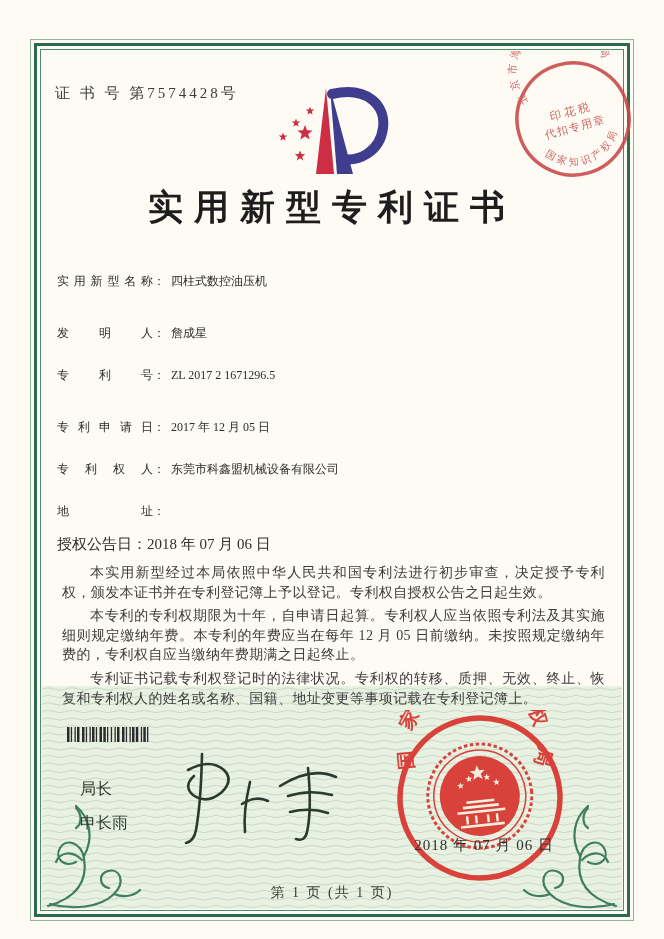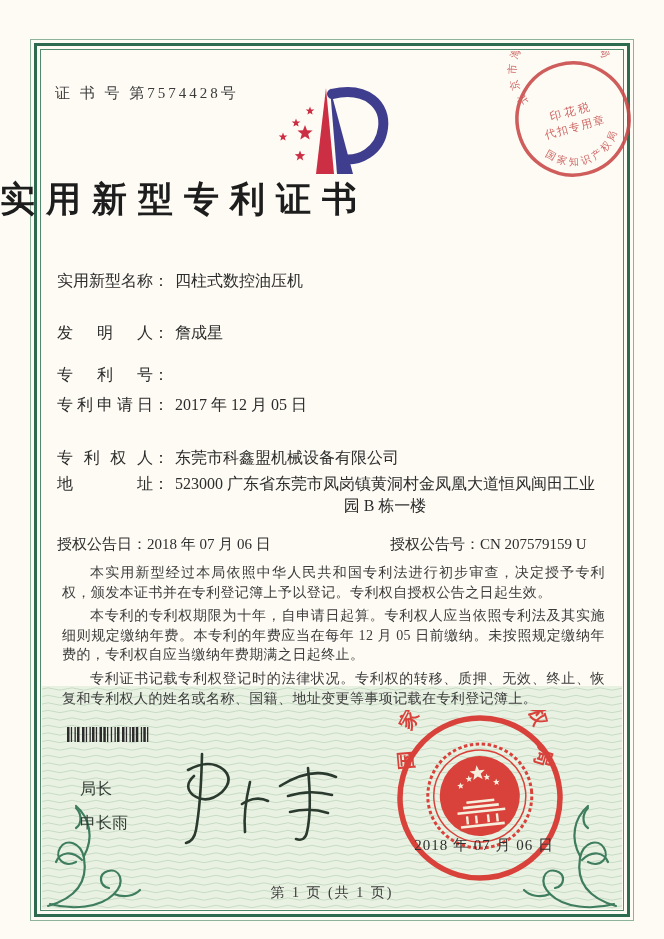--- a/index.html
+++ b/index.html
@@ -14,25 +14,25 @@
   .frame-outer{left:30px;top:39px;right:30px;bottom:18px;border:1px solid #8db49a;z-index:2;pointer-events:none;}
   .frame-main {left:34px;top:43px;right:34px;bottom:22px;border:3px solid #2d6a4f;z-index:2;pointer-events:none;}
   .frame-inner{left:40px;top:49px;right:40px;bottom:28px;border:1px solid #4f8a6d;z-index:2;pointer-events:none;}
   
   .guilloche{left:42px;right:42px;top:686px;bottom:30px;z-index:0;background:#e9f1e3;overflow:hidden;}
   .ornament{z-index:1;}
   
   .cert-no{left:55px;top:84px;font-size:15px;letter-spacing:3px;color:#3a3a3a;z-index:3;}
   .logo{left:262px;top:78px;z-index:3;}
   .tax-stamp{left:505px;top:51px;z-index:4;opacity:.88;}
-  .title{left:0;right:0;top:176px;font-size:35px;font-weight:700;
+  .title{left:0;right:0;top:184px;text-align:center;font-size:35px;font-weight:700;
          letter-spacing:11px;color:#1d1d1d;z-index:3;}
   
   .fields{left:57px;top:270px;width:552px;z-index:3;}
-  .frow{display:flex;align-items:flex-start;font-size:16px;line-height:22px;color:#2c2c2c;}
+  .frow{display:flex;align-items:flex-start;font-size:12px;line-height:22px;color:#2c2c2c;}
   .flabel{width:96px;flex:none;text-align:justify;text-align-last:justify;}
   .fcolon{flex:none;}
   .fvalue{margin-left:6px;max-width:442px;text-align:center;}
   .grant-row{left:57px;top:535px;width:552px;font-size:15px;z-index:3;}
   .grant-right{position:absolute;left:333px;top:0;white-space:nowrap;}
   .grant-left{white-space:nowrap;}
   
   .paras{left:58px;right:55px;top:559px;z-index:3;text-align:justify;}
   .paras p{margin:4px;text-indent:2em;font-size:14px;line-height:19.6px;letter-spacing:.4px;color:#3b3b3b;}
   
@@ -146,44 +146,43 @@
   <div class="frow" style="margin-bottom:30px">
     <span class="flabel">实用新型名称</span>
       <span class="fcolon">：</span>
     <span class="fvalue">四柱式数控油压机</span>
   </div>
   <div class="frow" style="margin-bottom:20px">
     <span class="flabel">发明人</span>
       <span class="fcolon">：</span>
     <span class="fvalue">詹成星</span>
   </div>
-  <div class="frow" style="margin-bottom:8px">
+  <div class="frow" style="margin-bottom:30px">
     <span class="flabel">专利号</span>
       <span class="fcolon">：</span>
-  </div>
-  <div class="frow" style="margin-bottom:31px">
+    <span class="fvalue">ZL 2017 2 1671296.5</span>
+  </div>
+  <div class="frow" style="margin-bottom:20px">
     <span class="flabel">专利申请日</span>
       <span class="fcolon">：</span>
     <span class="fvalue">2017 年 12 月 05 日</span>
   </div>
-  <div class="frow" style="margin-bottom:4px">
+  <div class="frow" style="margin-bottom:20px">
     <span class="flabel">专利权人</span>
       <span class="fcolon">：</span>
     <span class="fvalue">东莞市科鑫盟机械设备有限公司</span>
   </div>
   <div class="frow">
     <span class="flabel">地址</span>
       <span class="fcolon">：</span>
-    <span class="fvalue" style="max-width:420px">523000 广东省东莞市凤岗镇黄洞村金凤凰大道恒风闽田工业园 B 栋一楼</span>
   </div>
 </div>
 
 <div class="abs grant-row">
   <span class="grant-left"><span>授权公告日</span><span>：</span><span>2018 年 07 月 06 日</span></span>
-  <span class="grant-right"><span>授权公告号</span><span>：</span><span>CN 207579159 U</span></span>
 </div>
 
 <div class="abs paras">
   <p>本实用新型经过本局依照中华人民共和国专利法进行初步审查，决定授予专利权，颁发本证书并在专利登记簿上予以登记。专利权自授权公告之日起生效。</p>
   <p>本专利的专利权期限为十年，自申请日起算。专利权人应当依照专利法及其实施细则规定缴纳年费。本专利的年费应当在每年 12 月 05 日前缴纳。未按照规定缴纳年费的，专利权自应当缴纳年费期满之日起终止。</p>
   <p>专利证书记载专利权登记时的法律状况。专利权的转移、质押、无效、终止、恢复和专利权人的姓名或名称、国籍、地址变更等事项记载在专利登记簿上。</p>
 </div>
 
 <svg class="abs barcode" id="barcode" width="126" height="15">
     <rect x="0.0" y="0" width="2.5" height="15" fill="#2b2b2b"></rect>

